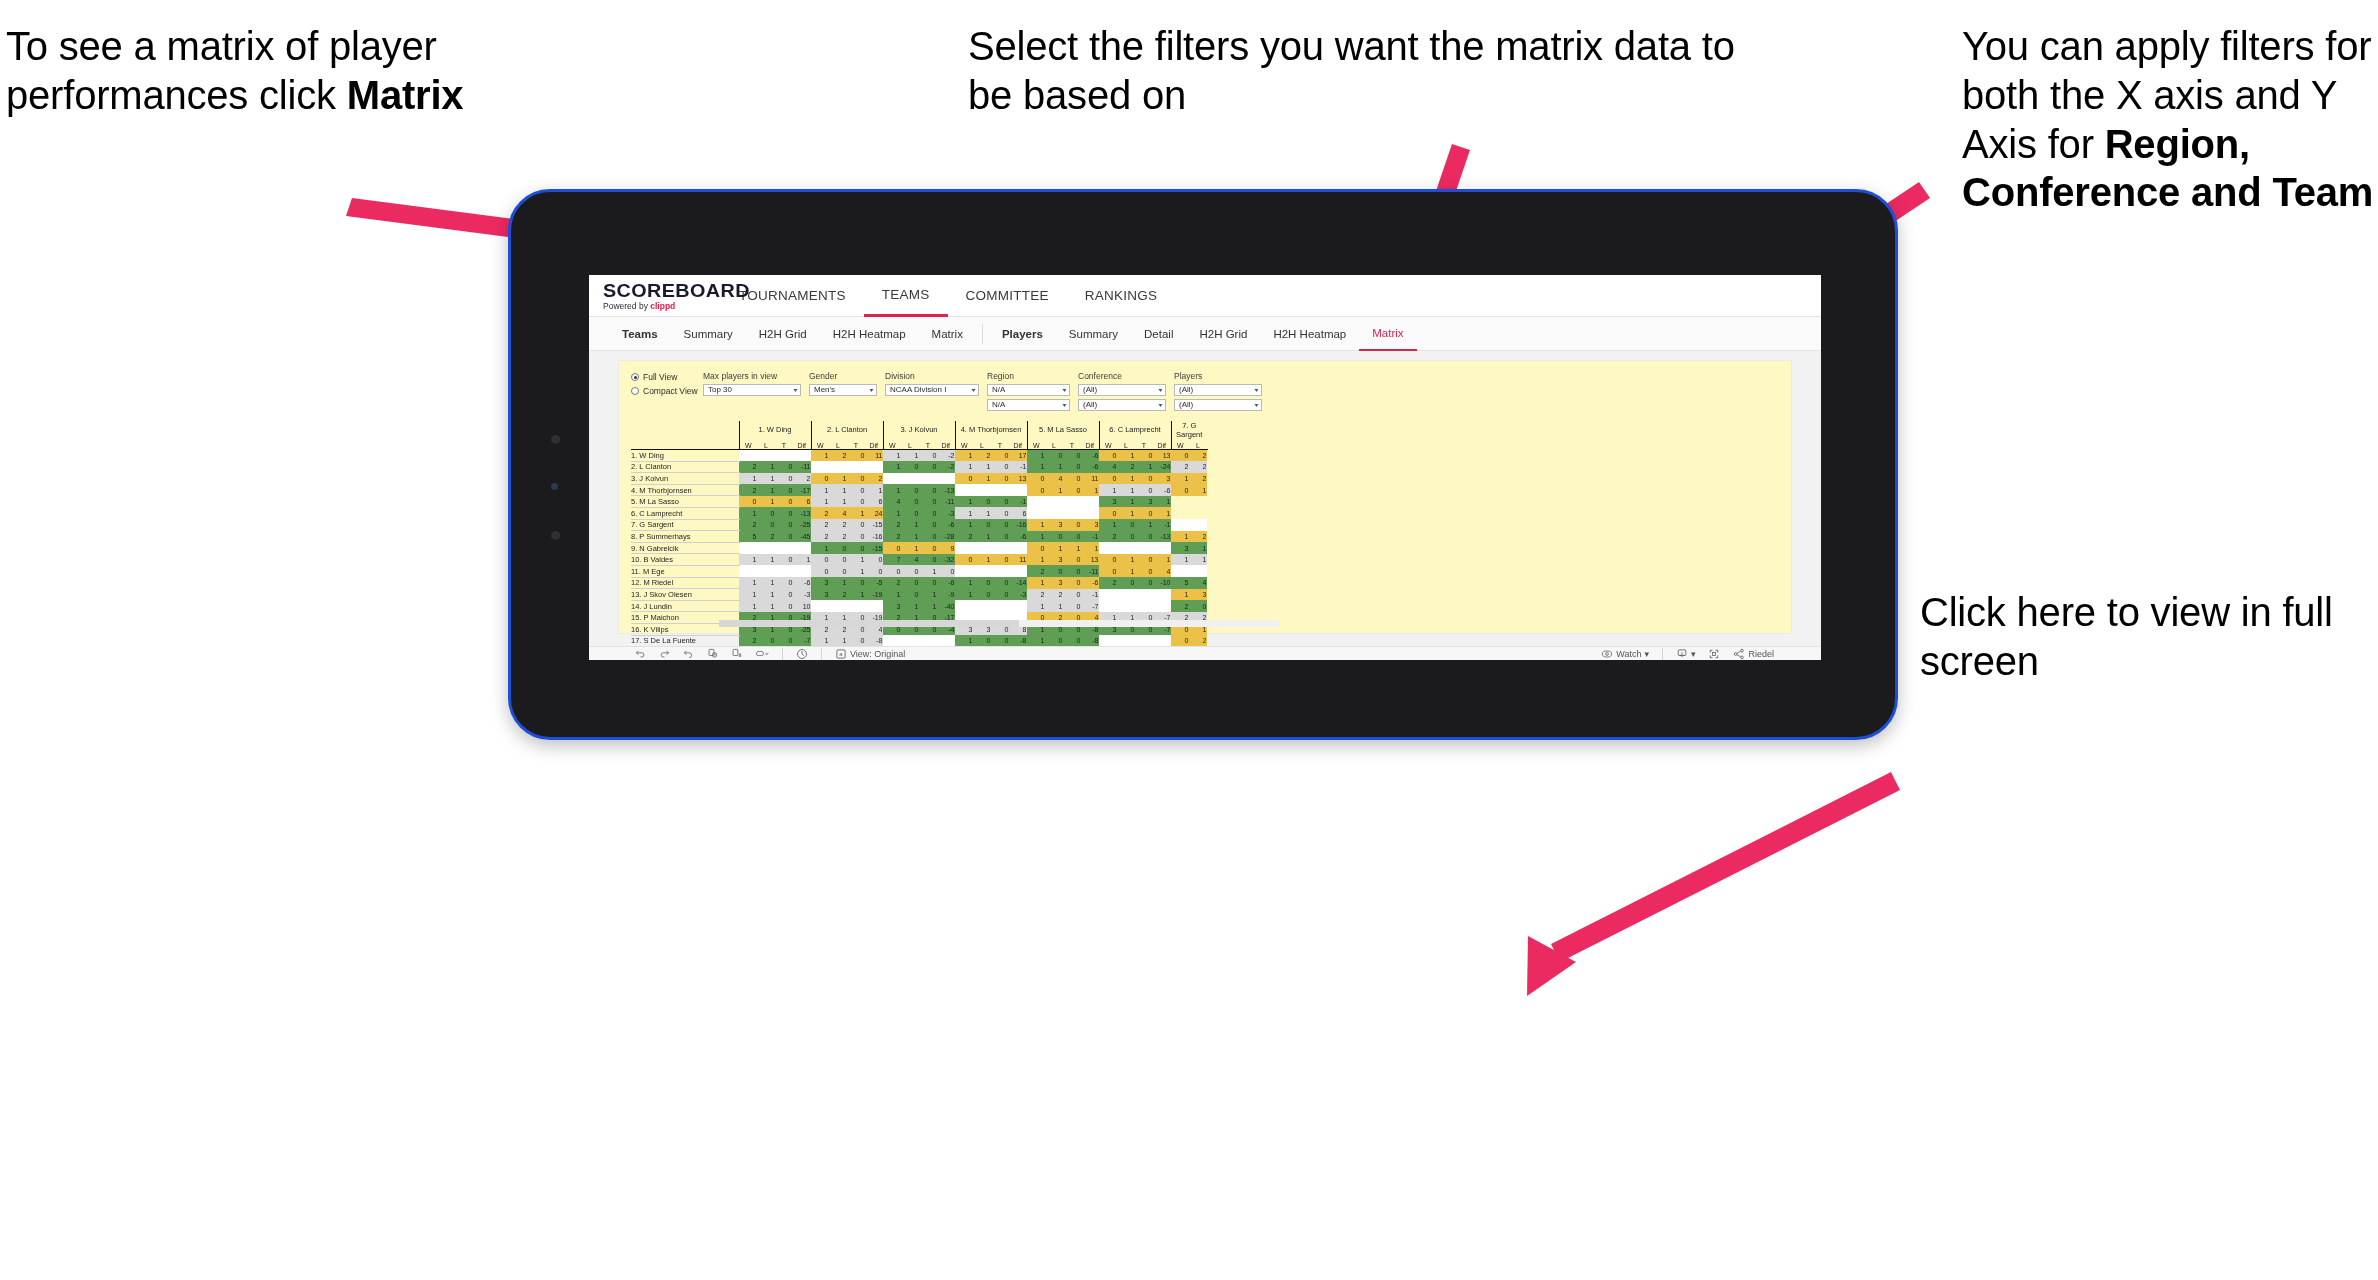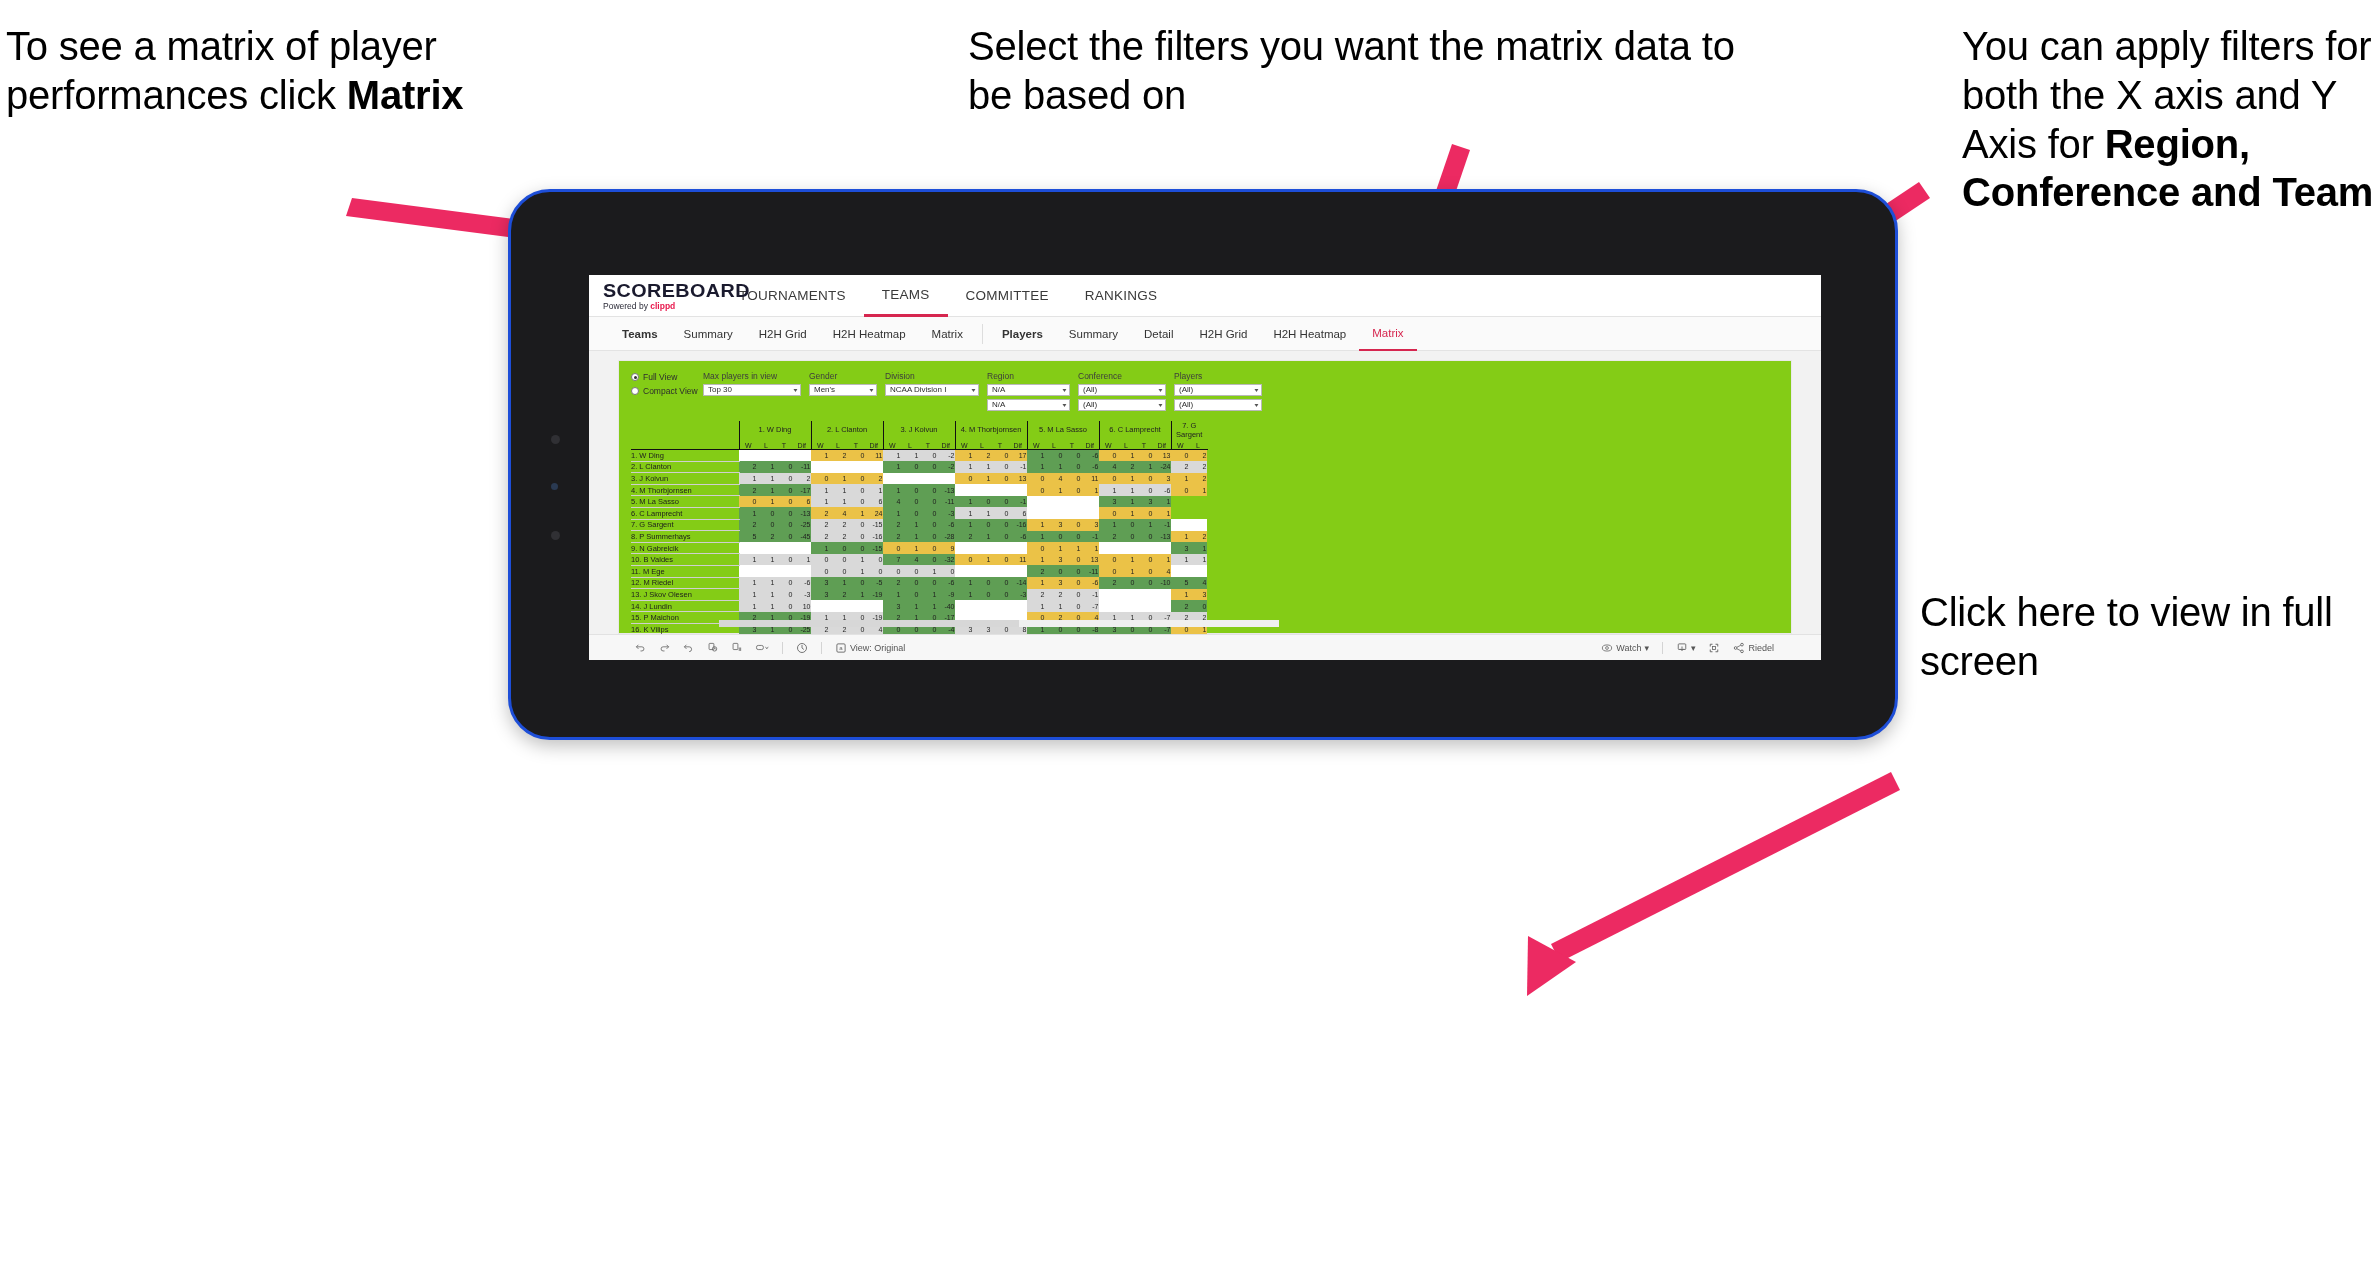--- a/index.html
+++ b/index.html
@@ -85,21 +85,21 @@
     font-size:11.5px; color:#333; padding:0 13px; height:34px;
     display:flex; align-items:center; white-space:nowrap;
   }
   .subgroup .sitem.bold { font-weight:700; }
   .subgroup .sitem.red { color:#d6264f; border-bottom:2px solid #d6264f; }
   .subdiv { width:1px; height:20px; background:#dddddd; margin:0 6px; }
 
   
   #sheet-wrap { padding: 10px 30px 0 30px; height: 309px; }
   #sheet {
-    background:#84cc16; width:100%; height: 272px; position:relative;
+    background:#fef9c3; width:100%; height: 272px; position:relative;
     box-shadow: 0 0 0 1px #e9e9e9;
     padding: 10px 12px 16px 12px;
   }
 
   
   #filters { display:flex; align-items:flex-start; gap:0; font-size:8px; color:#333; }
   .radios { width:72px; padding-top:1px; }
   .radio-row { display:flex; align-items:center; gap:4px; margin-bottom:4px; }
   .radio {
     width:8px; height:8px; border-radius:50%; border:1px solid #777;
@@ -157,21 +157,21 @@
   #axis-lines { position:absolute; pointer-events:none; }
 
   #hscroll {
     position:absolute; left:100px; bottom:6px; width:560px; height:7px;
     background:#f0f0f0;
   }
   #hscroll .thumb { width:300px; height:7px; background:#d7d7d7; }
 
   
   #bottombar {
-    position:absolute; left:0; bottom:0; width:100%; height:26px;
+    position:absolute; left:0; bottom:0; width:100%; height:14px;
     background:#f7f7f7; border-top:1px solid #e2e2e2;
     display:flex; align-items:center; padding: 0 28px;
     font-size:9px; color:#444;
   }
   .tb-left { display:flex; align-items:center; gap:13px; margin-left:18px; }
   .tb-right { display:flex; align-items:center; gap:13px; margin-left:auto; margin-right:19px; }
   .tbi { display:flex; align-items:center; gap:3px; color:#555; }
   .tb-sep { width:1px; height:12px; background:#d4d4d4; }
   svg.ic { display:block; }
 </style>

